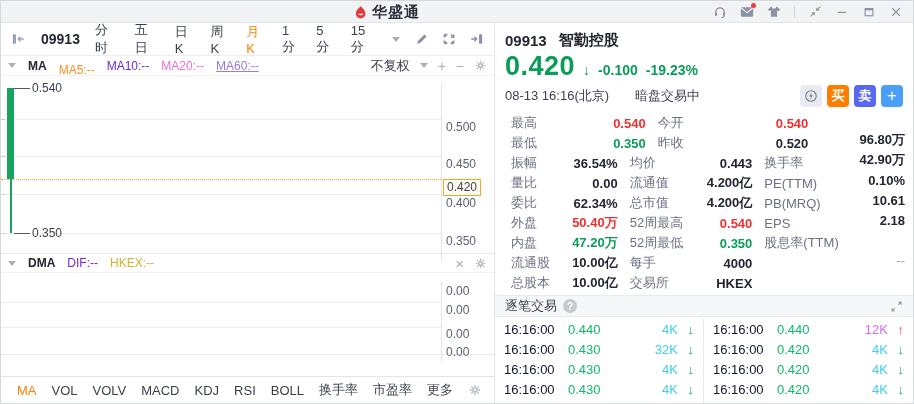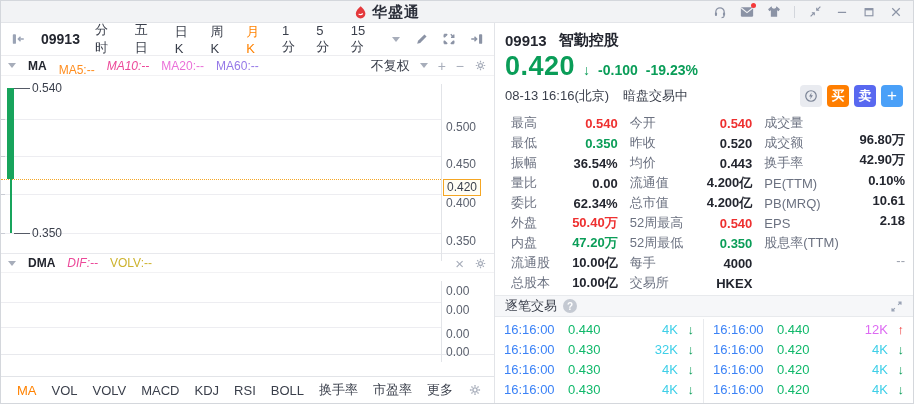--- a/index.html
+++ b/index.html
@@ -27,21 +27,21 @@
   .ptab { cursor:pointer; }
   .ptab.active { color:#ff8200; }
   .caret { display:inline-block; width:0; height:0; border-left:4px solid transparent; border-right:4px solid transparent; border-top:5px solid #a7adba; }
   .toolbar-right { margin-left:auto; display:flex; align-items:center; gap:13px; color:#8b93a5; }
 
   
   .ma-row, .dma-header { height:20px; display:flex; align-items:center; gap:12px; padding:0 7px; font-size:12px; }
   .ma-row { border-bottom:1px solid #f2f2f4; }
   .dma-header { border-top:1px solid #e8e9ed; border-bottom:1px solid #f2f2f4; }
   .c-dark { color:#23262f; font-weight:bold; }
-  .c-or { color:#ff8d1e;margin-top:8px; } .c-blue { color:#ec4899;font-style:italic; } .c-pink { color:#ea6fd8; } .c-purple { color:#9579e8; } .c-yel { color:#cdb32e; }
+  .c-or { color:#ff8d1e;margin-top:8px; } .c-blue { color:#6d28d9; } .c-pink { color:#ea6fd8; } .c-purple { color:#9579e8;text-decoration:underline; } .c-yel { color:#cdb32e; }
   .row-right { margin-left:auto; display:flex; align-items:center; gap:10px; color:#a7adba; }
   .glyph-btn { font-size:14px; color:#a7adba; line-height:1; cursor:pointer; }
   .adjust-label { color:#3a3f4b; font-size:13px; }
 
   
   .main-chart { position:relative; height:178px; }
   .axis-col { position:absolute; top:8px; right:0; width:53px; height:100%; border-left:1px solid #e2e4e8; }
   .grid { position:absolute; left:0; right:53px; height:1px; background:#ededf1; }
   .tick { position:absolute; left:0; width:4px; height:1px; background:#c9ccd4; }
   .axis-lbl { position:absolute; left:4px; font-size:12px; color:#5b616e; }
@@ -62,21 +62,21 @@
   .itab.active { color:#ff8200; }
 
   
   .stock-header { padding:6px 10px 0 10px; }
   .sh-line1 { font-size:15px; font-weight:bold; color:#23262f; display:flex; gap:12px; height:22px; align-items:center; }
   .sh-line2 { display:flex; align-items:baseline; gap:8px; height:32px; }
   .big-price { font-size:27px; font-weight:bold; color:#0a9d58; letter-spacing:0.5px; }
   .chg, .chg-pct { font-size:14px; font-weight:bold; color:#0a9d58; }
   .dn-arrow { color:#0a9d58; font-size:14px; font-weight:bold; }
   .sh-line3 { display:flex; align-items:center; height:26px; font-size:13px; color:#3a3f4b; }
-  .session { margin-left:14px; }
+  .session { margin-left:26px; }
   .hdr-btns { margin-left:auto; display:flex; gap:5px; align-items:center; }
   .sq-btn { width:22px; height:22px; border-radius:4px; display:flex; align-items:center; justify-content:center; font-size:13px; font-weight:bold; color:#fff; cursor:pointer; }
   .flash-btn { background:#e9ebf0; }
   .buy-btn { background:#ff7e00; }
   .sell-btn { background:#5868f0; }
   .add-btn { background:#4aa0f8; font-size:17px; font-weight:normal; }
 
   
   .stats { padding:4px 8px 2px 8px; }
   .srow { display:flex; align-items:center; height:20px; font-size:13px; }
@@ -88,21 +88,21 @@
   .v-red { color:#ee3030; } .v-green { color:#0a9d58; } .v-muted { color:#9aa0ac; font-weight:normal; }
 
   
   .trades-header { height:22px; background:#f6f7f9; border-top:1px solid #e8eaed; border-bottom:1px solid #e8eaed; display:flex; align-items:center; gap:6px; padding:0 10px; font-size:13px; color:#3a3f4b; }
   .help-ic { width:14px; height:14px; border-radius:50%; background:#c4c9d2; color:#fff; font-size:10px; display:flex; align-items:center; justify-content:center; font-weight:bold; }
   .th-right { margin-left:auto; color:#9aa3b5; }
   .trades { flex:1; display:flex; padding-top:2px; }
   .tcol { width:50%; }
   .tcol:first-child { border-right:1px solid #e8eaed; }
   .trow { display:flex; align-items:center; height:20px; padding:0 9px; font-size:13px; }
-  .tt { width:64px; color:#3b82f6; }
+  .tt { width:64px; color:#0f172a; }
   .tp { width:52px; color:#0fb86a; }
   .tv { flex:1; text-align:right; color:#3ecfe8; }
   .tv.magenta { color:#dd6af2; }
   .ta { width:16px; text-align:right; font-weight:bold; font-size:13px; }
   .ta.down { color:#0a9d58; }
   .ta.up { color:#ee3030; }
 
   svg { display:block; }
 </style>
 </head>
@@ -253,21 +253,21 @@
           <span class="axis-box" style="top:95px">0.420</span>
           <span class="axis-lbl" style="top:112px">0.400</span>
           <span class="axis-lbl" style="top:150px">0.350</span>
         </div>
       </div>
 
       <div class="dma-header">
         <span class="caret"></span>
         <span class="c-dark">DMA</span>
         <span class="c-blue">DIF:--</span>
-        <span class="c-yel">VOLV:--</span>
+        <span class="c-yel">HKEX:--</span>
         <span class="row-right">
           <span class="glyph-btn" style="font-size:15px">×</span>
           <span style="color:#a7adba">
             <svg width="13" height="13" viewBox="0 0 16 16" stroke="currentColor" fill="none" stroke-width="1.5">
                 <circle cx="8" cy="8" r="2.4"></circle>
                 <path d="M8 2.2v2M8 11.8v2M2.2 8h2M11.8 8h2M3.9 3.9l1.4 1.4M10.7 10.7l1.4 1.4M12.1 3.9l-1.4 1.4M5.3 10.7l-1.4 1.4"></path>
               </svg>
           </span>
         </span>
       </div>
@@ -333,29 +333,27 @@
           </span>
         </div>
       </div>
 
       <div class="stats">
         <div class="srow">
           <span class="sl g1l">最高</span>
             <span class="sv g1 v-red">0.540</span>
           <span class="sl g2l">今开</span>
             <span class="sv g2 v-red">0.540</span>
-          <span class="sl g3l">成交量</span>
             <span class="sv g3">96.80万</span>
         </div>
         <div class="srow">
           <span class="sl g1l">最低</span>
             <span class="sv g1 v-green">0.350</span>
           <span class="sl g2l">昨收</span>
             <span class="sv g2">0.520</span>
-          <span class="sl g3l">成交额</span>
             <span class="sv g3">42.90万</span>
         </div>
         <div class="srow">
           <span class="sl g1l">振幅</span>
             <span class="sv g1">36.54%</span>
           <span class="sl g2l">均价</span>
             <span class="sv g2">0.443</span>
           <span class="sl g3l">换手率</span>
             <span class="sv g3">0.10%</span>
         </div>

